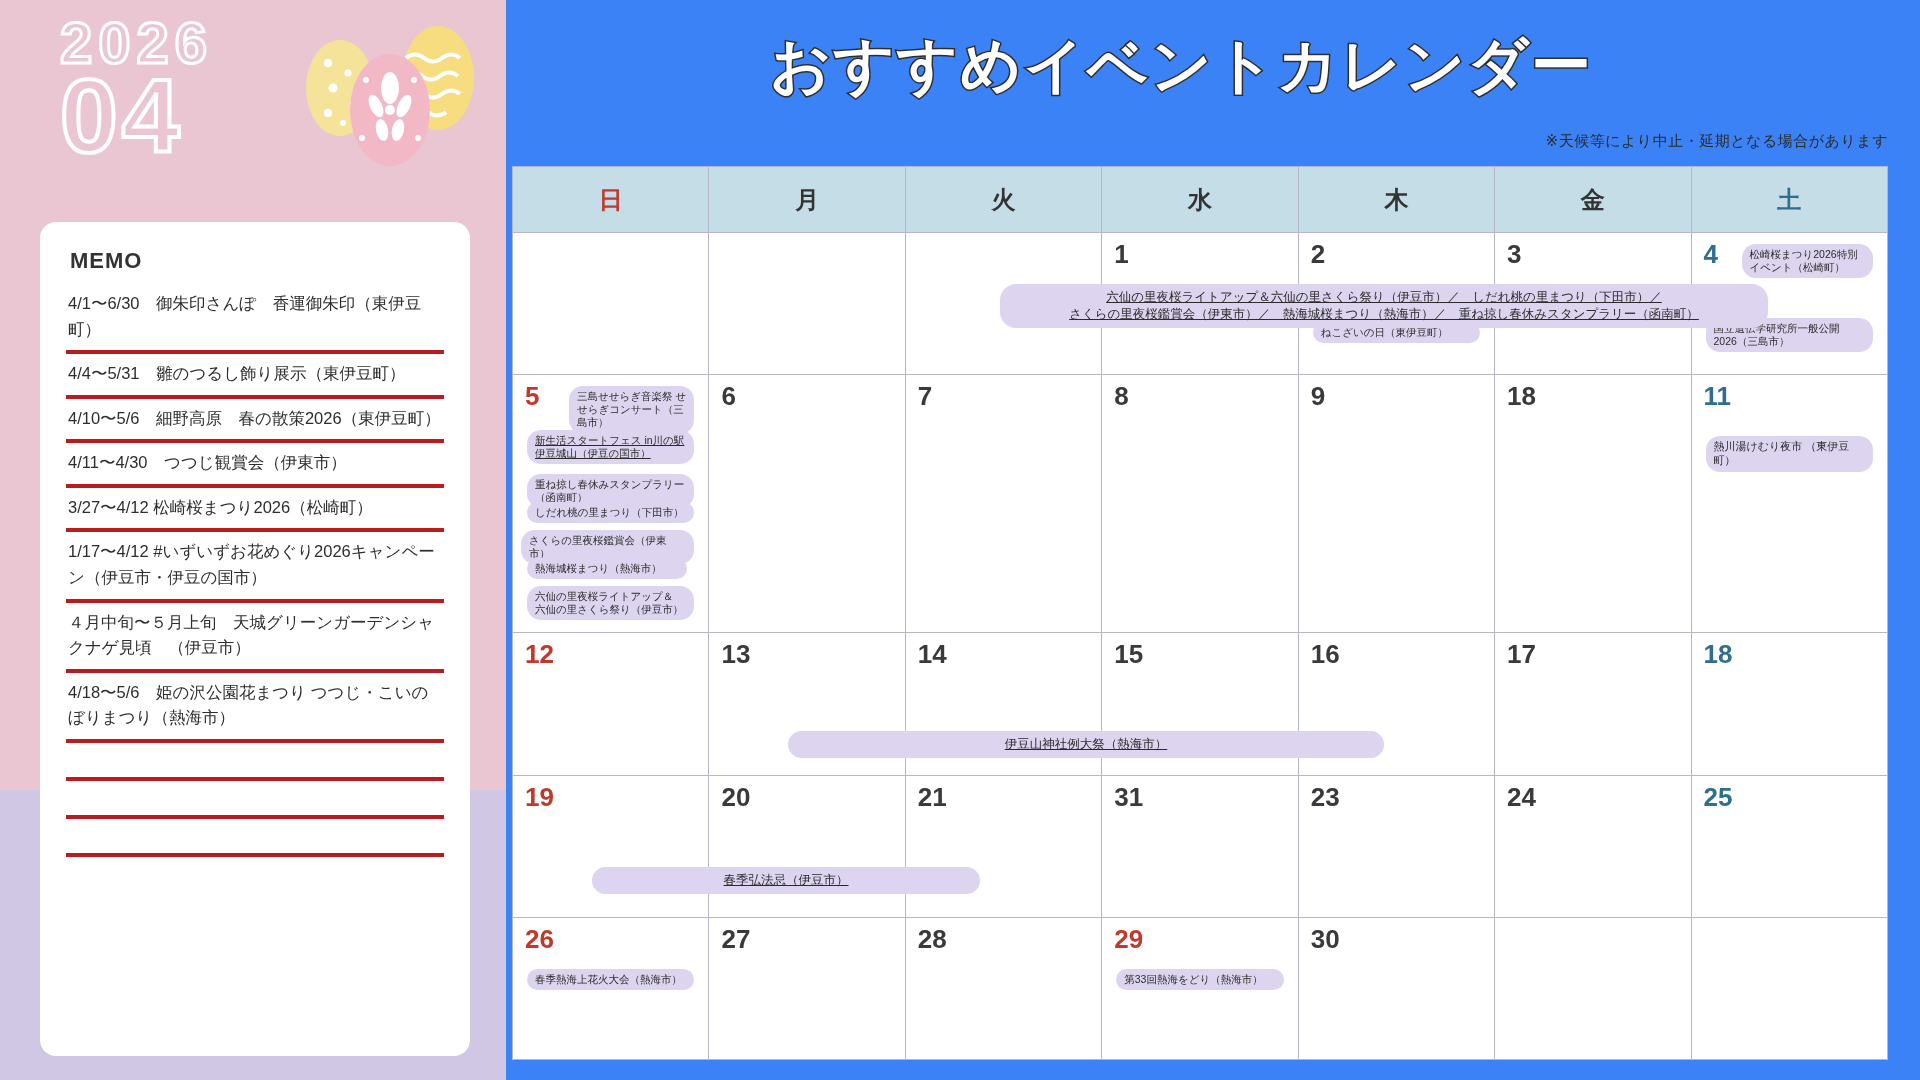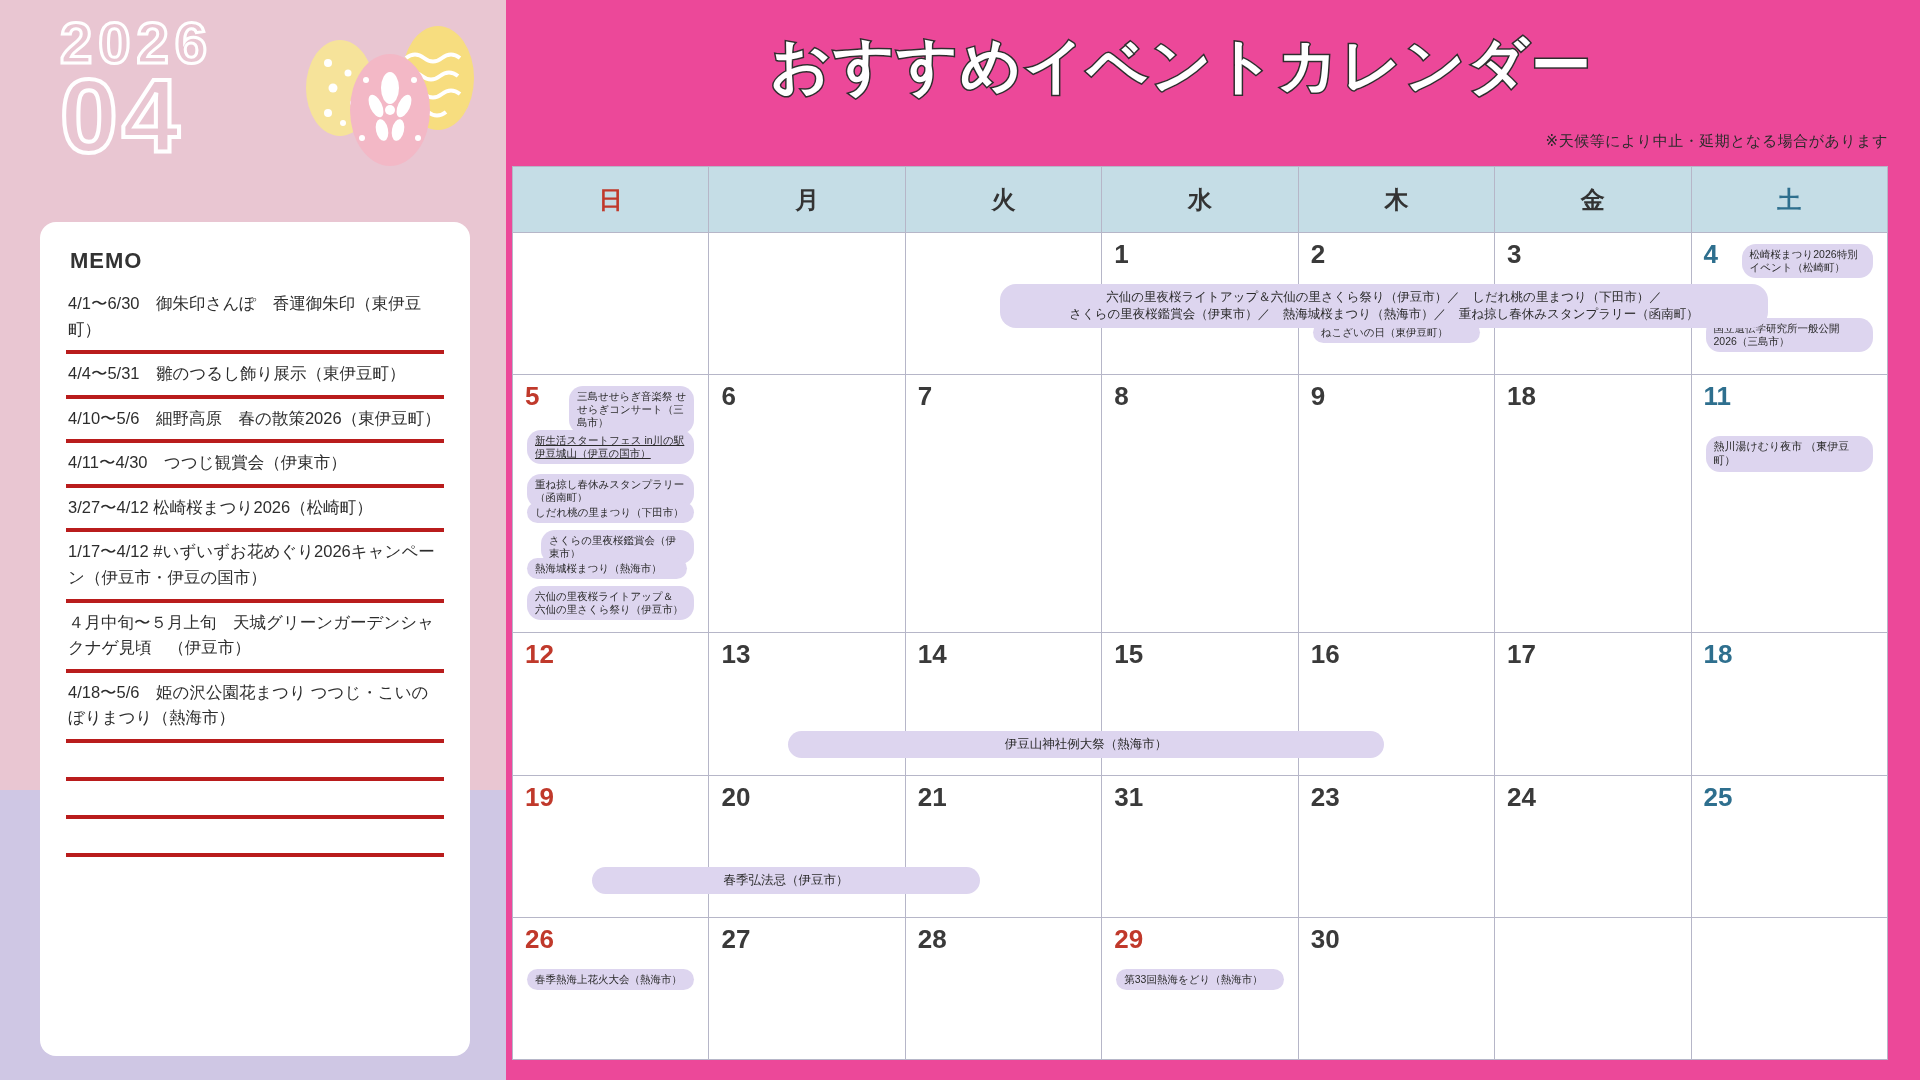--- a/index.html
+++ b/index.html
@@ -6,21 +6,21 @@
   html, body { margin: 0; padding: 0; }
   body {
     width: 1920px; height: 1080px;
     font-family: "Liberation Sans", "DejaVu Sans", sans-serif;
     background: #ffffff;
     overflow: hidden;
   }
   #page {
     position: relative;
     width: 1920px; height: 1080px;
-    background: #ec4899;
+    background: #3b82f6;
   }
   
   .left-panel {
     position: absolute; left: 0; top: 0;
     width: 506px; height: 1080px;
     background: #e9c6d2;
   }
   .left-panel-lower {
     position: absolute; left: 0; top: 790px;
     width: 506px; height: 290px;
@@ -143,21 +143,21 @@
     border-radius: 16px;
     font-size: 12.5px;
     color: #2b2b2b;
     text-align: center;
     line-height: 1.35;
     padding: 5px 10px;
     z-index: 5;
     white-space: pre-line;
   }
   .overlay { position: absolute; left: 512px; top: 166px; width: 1376px; height: 894px; pointer-events: none; }
-  .overlay .bar { pointer-events: auto; }
+  .overlay .bar { pointer-events: auto; text-decoration: underline; }
 </style>
 </head>
 <body>
 
 <div id="page">
 
   <div class="left-panel"></div>
   <div class="left-panel-lower"></div>
 
   <div class="ym">
@@ -253,21 +253,21 @@
 
       <tr>
         <td style="height:245px;">
           <span class="daynum sun">5</span>
           <div class="chip small" style="position:absolute;left:48px;right:6px;top:8px;">三島せせらぎ音楽祭
 せせらぎコンサート（三島市）</div>
           <div class="chip small" style="position:absolute;left:6px;right:6px;top:52px;text-decoration:underline;">新生活スタートフェス
 in川の駅伊豆城山（伊豆の国市）</div>
           <div class="chip small" style="position:absolute;left:6px;right:6px;top:96px;">重ね掠し春休みスタンプラリー（函南町）</div>
           <div class="chip small" style="position:absolute;left:6px;right:6px;top:124px;">しだれ桃の里まつり（下田市）</div>
-          <div class="chip small" style="position:absolute;left:20px;right:6px;top:152px;">さくらの里夜桜鑑賞会（伊東市）</div>
+          <div class="chip small" style="position:absolute;left:0;right:6px;top:152px;">さくらの里夜桜鑑賞会（伊東市）</div>
           <div class="chip small" style="position:absolute;left:6px;right:13px;top:180px;">熱海城桜まつり（熱海市）</div>
           <div class="chip small" style="position:absolute;left:6px;right:6px;top:208px;">六仙の里夜桜ライトアップ＆
 六仙の里さくら祭り（伊豆市）</div>
         </td>
         <td><span class="daynum">6</span></td>
         <td><span class="daynum">7</span></td>
         <td><span class="daynum">8</span></td>
         <td><span class="daynum">9</span></td>
         <td><span class="daynum">18</span></td>
         <td>

